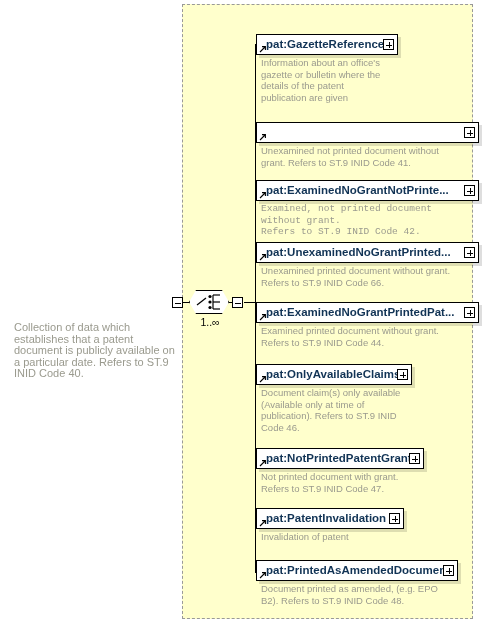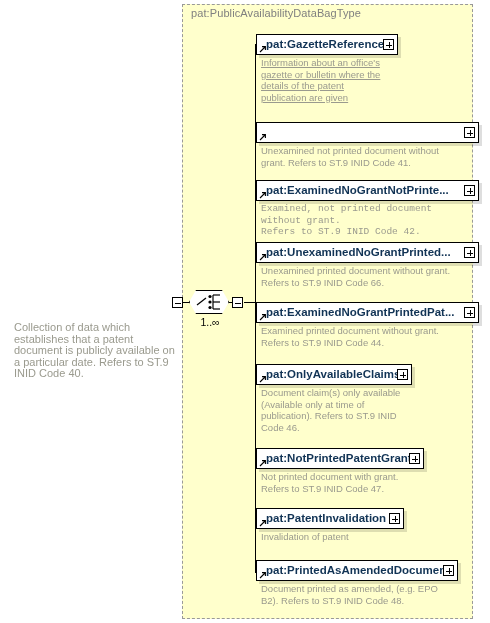--- a/index.html
+++ b/index.html
@@ -112,21 +112,20 @@
     position:absolute;left:188px;top:316px;width:44px;
     text-align:center;font-size:10.5px;color:#000;
   }
 </style>
 </head>
 <body>
 
 <div id="canvas">
 
   <div class="type-box"></div>
-  <div class="type-label">pat:PublicAvailabilityDataBagType</div>
 
   <div class="pm" style="left:172px;top:297px;">
     <i class="h"></i>
   </div>
   <div class="rootdesc">Collection of data which establishes that a patent document is publicly available on a particular date. Refers to ST.9 INID Code 40.</div>
 
   <div class="ln h" style="left:183px;top:302px;width:7px;"></div>
 
   <div class="compositor">
     <div class="comp-shadow"></div>
@@ -159,21 +158,21 @@
         <span class="refarrow">
           <svg width="8" height="8" viewBox="0 0 8 8">
             <path d="M1 7 L6 2 M3 1.6 L6.4 1.6 L6.4 5" stroke="#000" stroke-width="1.1" fill="none"></path>
           </svg>
         </span>
       </div>
       <div class="pm" style="left: 383px; top: 39px;">
         <i class="h"></i>
         <i class="v"></i>
       </div>
-      <div class="desc" style="left: 261px; top: 57px; width: 215px; text-decoration: underline;">Information about an office's
+      <div class="desc" style="left: 261px; top: 57px; width: 215px;">Information about an office's
 gazette or bulletin where the
 details of the patent
 publication are given</div>
       <div class="ln h" style="left: 255px; top: 132px; width: 1px;"></div>
       <div class="elem" style="left: 256px; top: 122px; width: 223px;">
         <span class="refarrow">
           <svg width="8" height="8" viewBox="0 0 8 8">
             <path d="M1 7 L6 2 M3 1.6 L6.4 1.6 L6.4 5" stroke="#000" stroke-width="1.1" fill="none"></path>
           </svg>
         </span>

